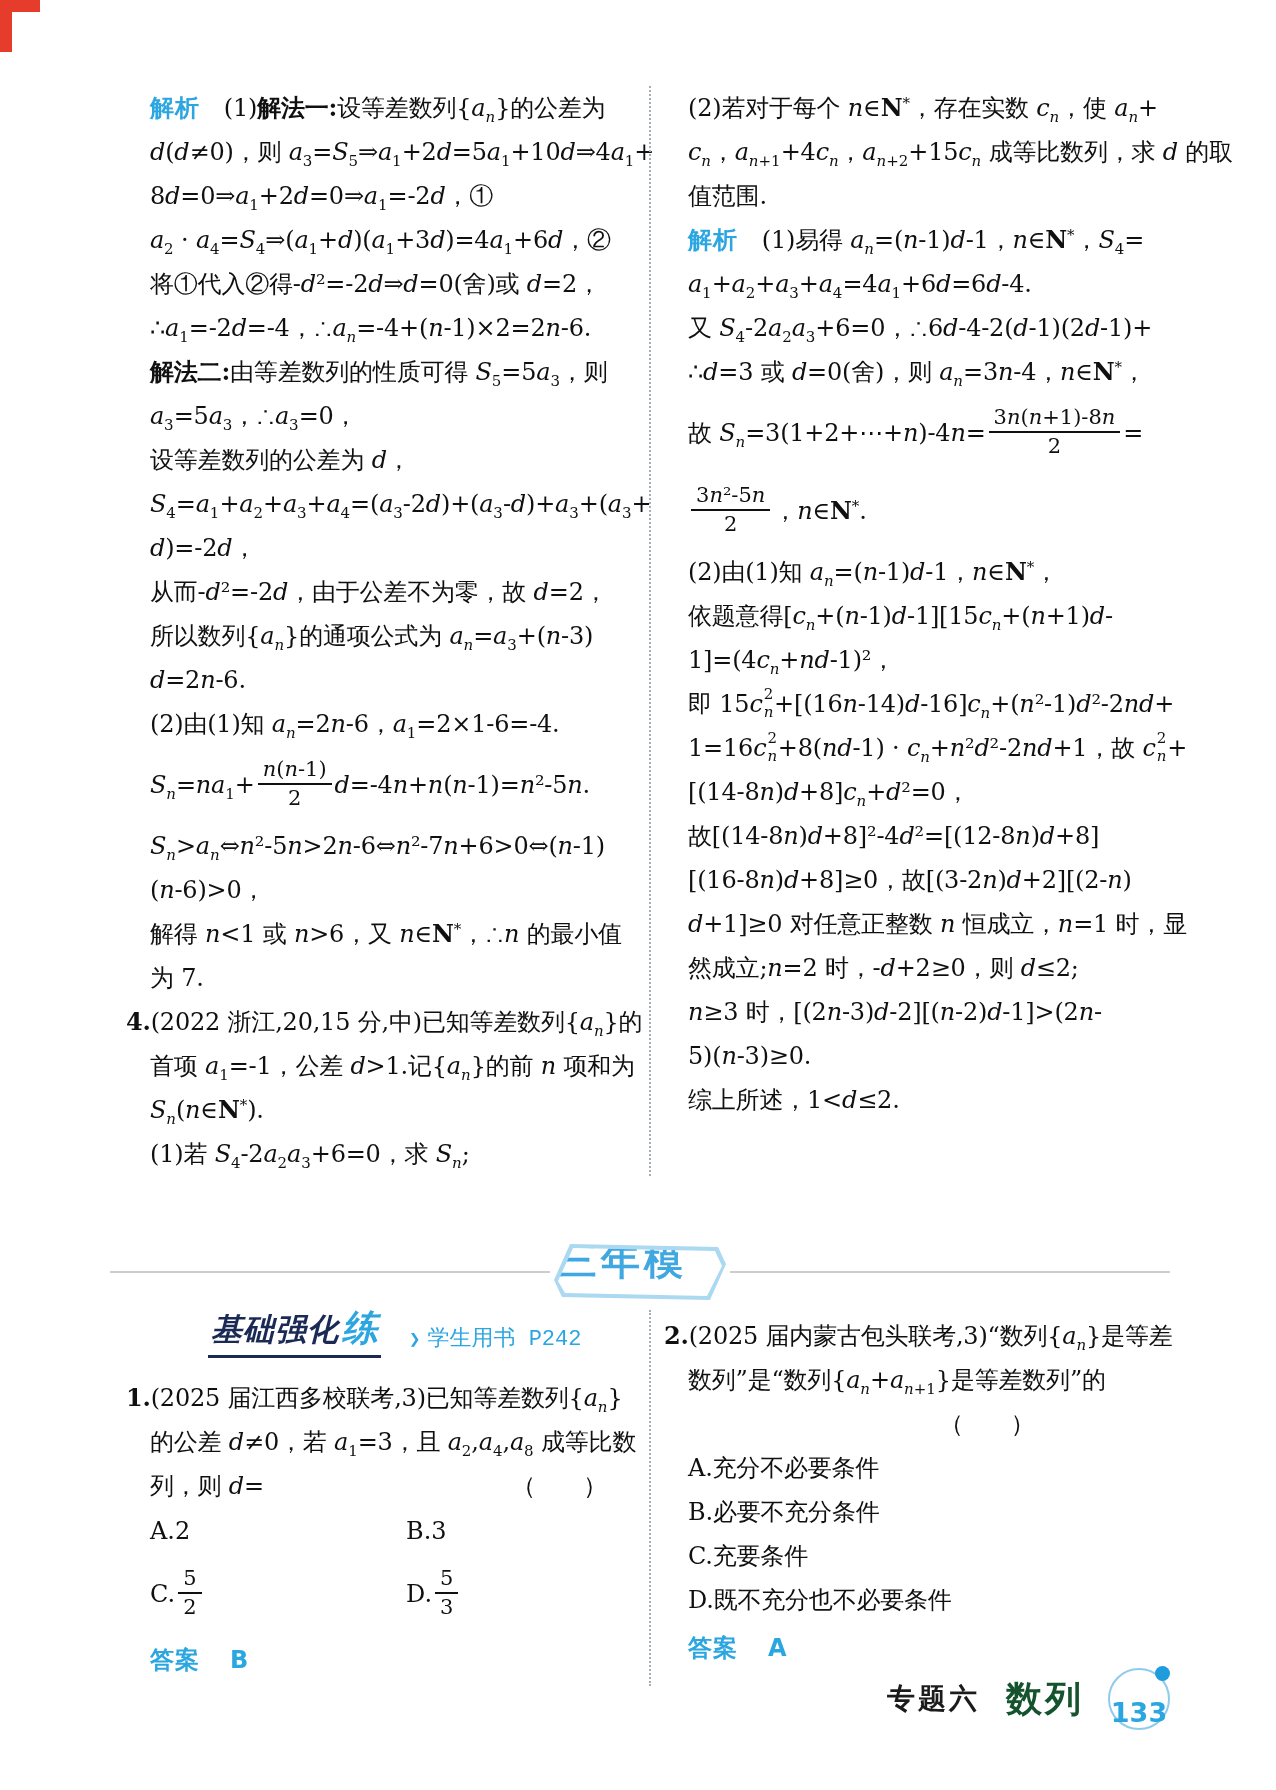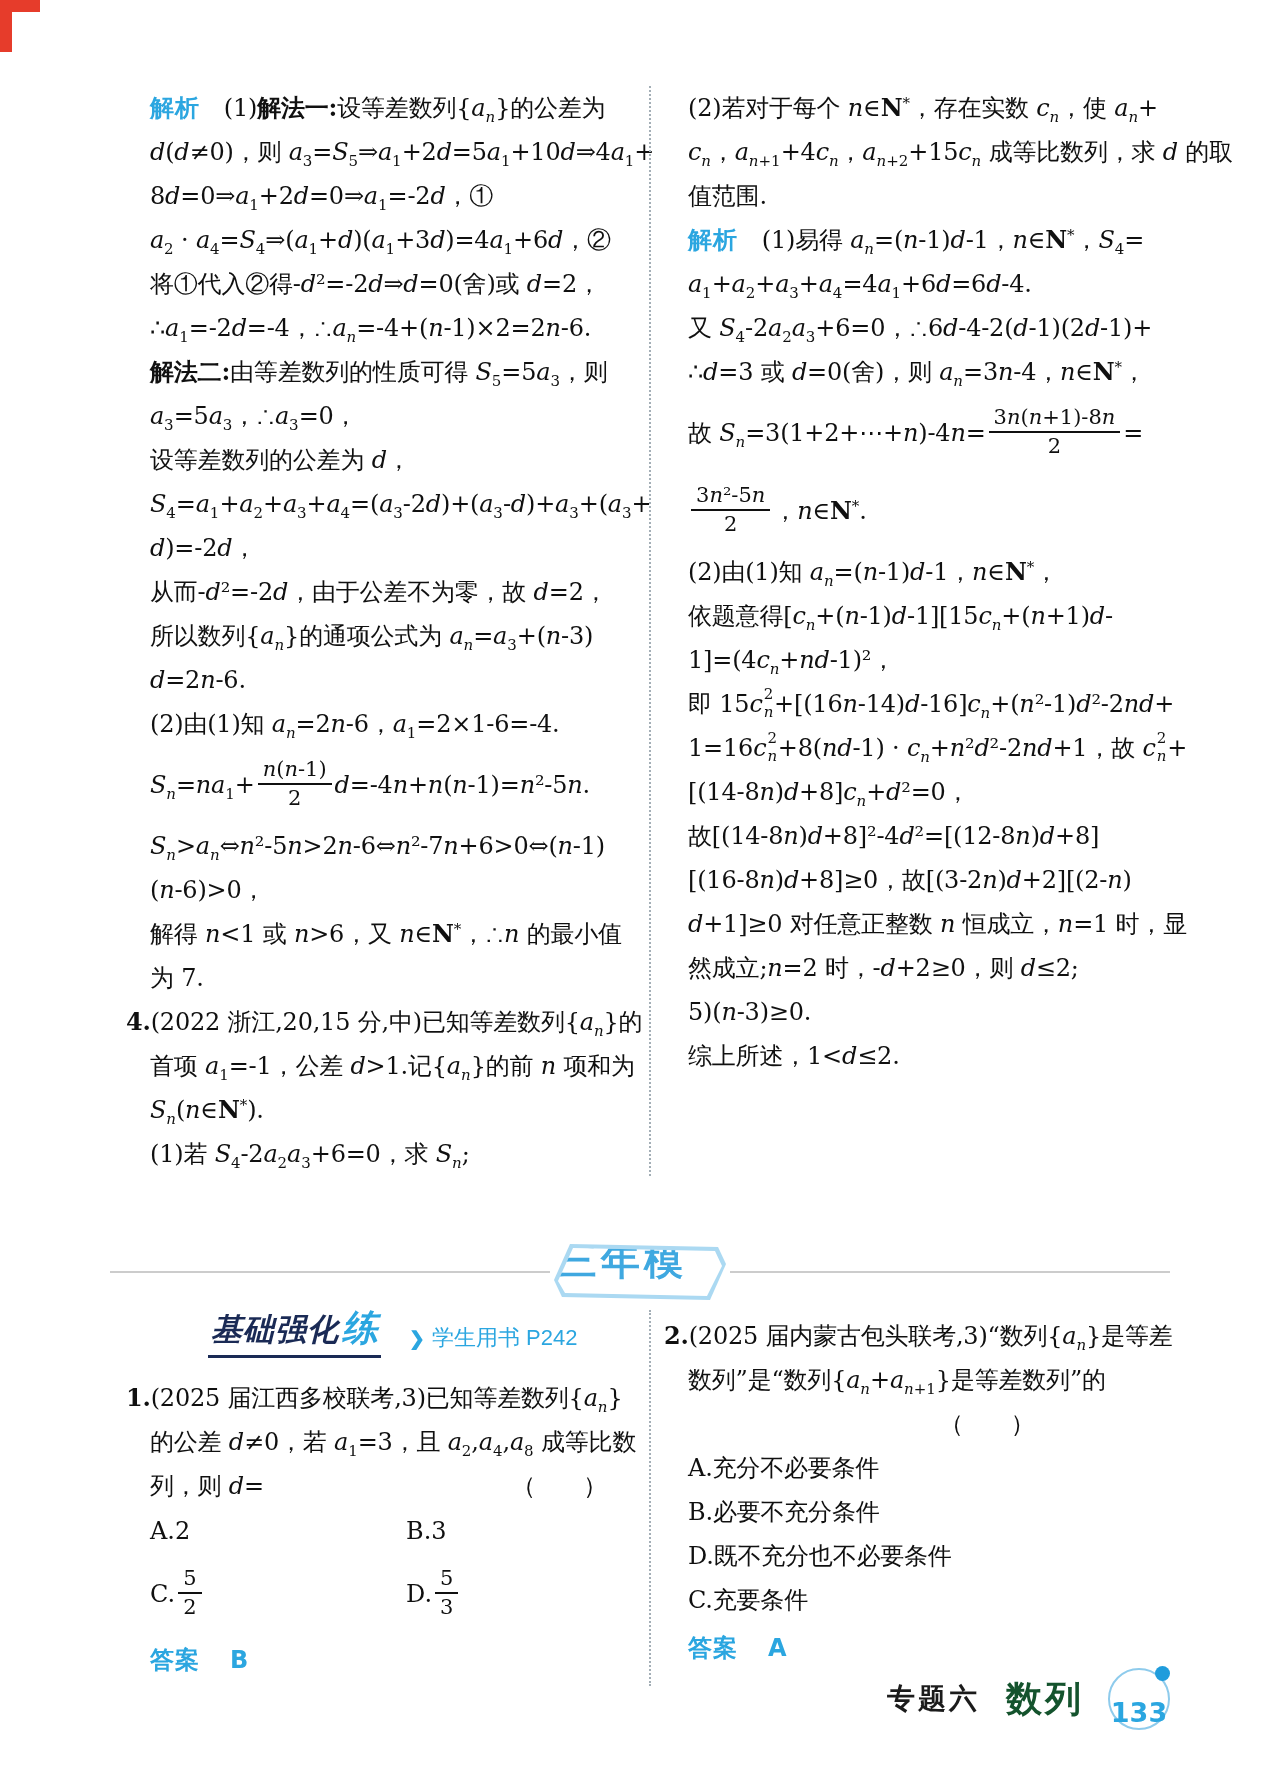--- a/index.html
+++ b/index.html
@@ -64,21 +64,21 @@
     display:flex;align-items:center;justify-content:center;
   }
   .banner-text{
     color:#3fa8e0;font-size:39px;font-weight:bold;letter-spacing:4px;
     font-family:"DejaVu Sans","Liberation Sans",sans-serif;
     margin-top:31px;
   }
 
   
   .practice-header{height:46px;margin:2px 0 18px 58px;display:flex;align-items:flex-end;
-                   font-family:Liberation Sans, sans-serif;}
+                   font-family:Liberation Mono, monospace;}
   .ph-title{border-bottom:3px solid #1a2a55;padding:0 3px 2px 3px;font-style:italic;white-space:nowrap;}
   .ph-main{font-size:31px;font-weight:bold;color:#1a2a55;letter-spacing:1px;}
   .ph-accent{font-size:36px;font-weight:bold;color:#2ba6e0;margin-left:3px;}
   .book-ref{font-size:22px;color:#2ba6e0;margin-left:28px;padding-bottom:5px;white-space:nowrap;}
   .arrow-icon{margin-right:7px;font-size:19px;font-weight:bold;}
 
   
   .footer{position:absolute;top:1668px;right:106px;display:flex;align-items:center;
           font-family:"DejaVu Sans","Liberation Sans",sans-serif;}
   .footer-section{font-size:28px;font-weight:bold;color:#1b1b1b;letter-spacing:3px;}
@@ -154,20 +154,21 @@
             <span class="s-sub"><i>n</i></span>
           </span>+8(<i>n</i><i>d</i>-1) · <i>c</i><sub><i>n</i></sub>+<i>n</i>²<i>d</i>²-2<i>n</i><i>d</i>+1，故 <i>c</i><span class="ss">
             <span class="s-sup">2</span>
             <span class="s-sub"><i>n</i></span>
           </span>+</div>
         <div class="line">[(14-8<i>n</i>)<i>d</i>+8]<i>c</i><sub><i>n</i></sub>+<i>d</i>²=0，</div>
         <div class="line">故[(14-8<i>n</i>)<i>d</i>+8]²-4<i>d</i>²=[(12-8<i>n</i>)<i>d</i>+8]</div>
         <div class="line">[(16-8<i>n</i>)<i>d</i>+8]≥0，故[(3-2<i>n</i>)<i>d</i>+2][(2-<i>n</i>)</div>
         <div class="line"><i>d</i>+1]≥0 对任意正整数 <i>n</i> 恒成立，<i>n</i>=1 时，显</div>
         <div class="line">然成立;<i>n</i>=2 时，-<i>d</i>+2≥0，则 <i>d</i>≤2;</div>
+        <div class="line"><i>n</i>≥3 时，[(2<i>n</i>-3)<i>d</i>-2][(<i>n</i>-2)<i>d</i>-1]&gt;(2<i>n</i>-</div>
         <div class="line">5)(<i>n</i>-3)≥0.</div>
         <div class="line">综上所述，1&lt;<i>d</i>≤2.</div>
       </div>
   </div>
 
   <div class="banner-row">
     <div class="rule"></div>
     <div class="banner-outer">
       <div class="banner-inner">
         <span class="banner-text">三年模拟</span>
@@ -210,22 +211,22 @@
     <div class="col-right" style="padding-top:4px;">
       <div id="q2">
           <div class="line hang"><b>2.</b>(2025 届内蒙古包头联考,3)“数列{<i>a</i><sub><i>n</i></sub>}是等差</div>
           <div class="line">数列”是“数列{<i>a</i><sub><i>n</i></sub>+<i>a</i><sub><i>n</i>+1</sub>}是等差数列”的</div>
           <div class="line with-bracket">
             <span></span>
             <span class="bracket-q2">（　　）</span>
           </div>
           <div class="line"><span>A.</span>充分不必要条件</div>
           <div class="line"><span>B.</span>必要不充分条件</div>
+          <div class="line"><span>C.</span>充要条件</div>
           <div class="line"><span>D.</span>既不充分也不必要条件</div>
-          <div class="line"><span>C.</span>充要条件</div>
           <div class="answer-line"><span class="blue">答案</span><span class="ans-letter">A</span></div>
         </div>
     </div>
   </div>
 
   <div class="footer">
     <span class="footer-section">专题六</span>
     <span class="footer-topic">数列</span>
     <span class="page-badge">
       <span class="badge-dot"></span>

